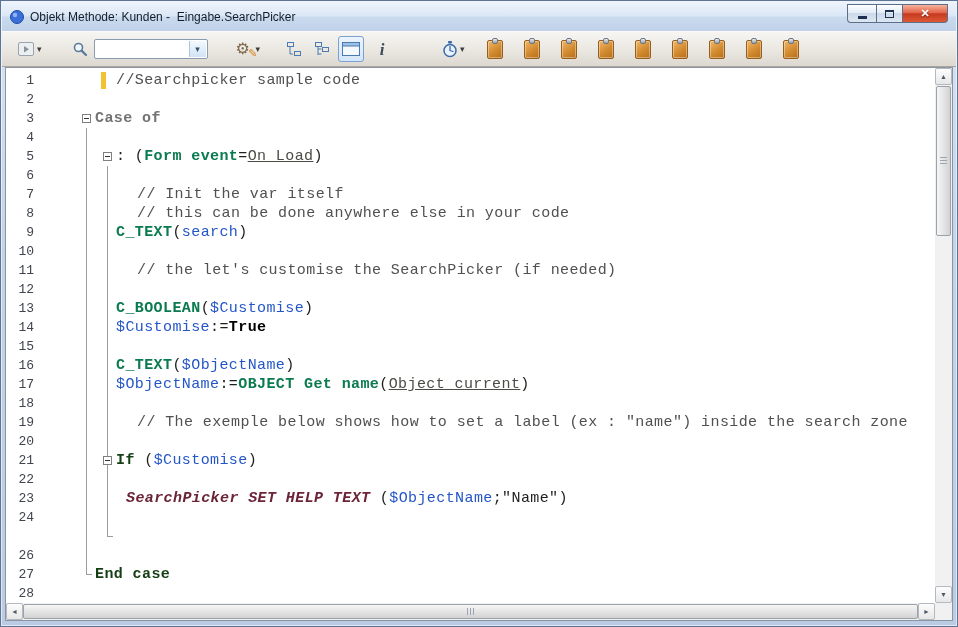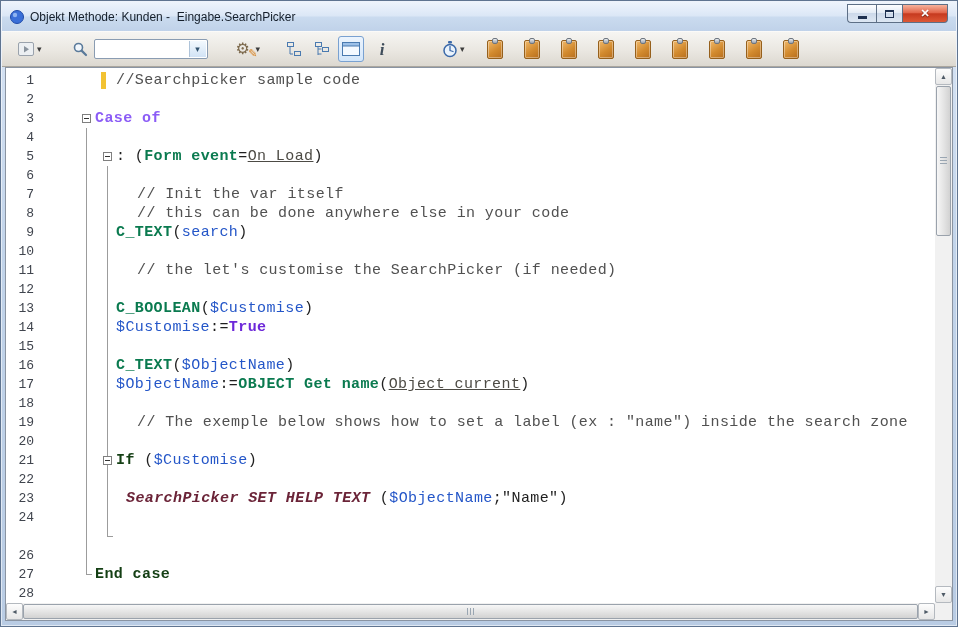--- a/index.html
+++ b/index.html
@@ -231,21 +231,21 @@
           <span class="lnum">1</span>
           <span class="changebar" style="left: 95px; top: 1px; background: rgb(242, 194, 50);"></span>
           <span class="code" style="left: 110px;"><span style="color: rgb(81, 81, 81);">//Searchpicker sample code</span></span>
         </div>
         <div class="row" style="top: 22px;">
           <span class="lnum">2</span>
         </div>
         <div class="row" style="top: 41px;">
           <span class="lnum">3</span>
           <span class="foldbox" style="left: 76px;"></span>
-          <span class="code" style="left: 89px;"><span style="color: #8b5cf6; font-weight: bold;">Case of</span></span>
+          <span class="code" style="left: 89px;"><span style="color: #737373; font-weight: bold;">Case of</span></span>
         </div>
         <div class="row" style="top: 60px;">
           <span class="lnum">4</span>
         </div>
         <div class="row" style="top: 79px;">
           <span class="lnum">5</span>
           <span class="foldbox" style="left: 97px;"></span>
           <span class="code" style="left: 110px;"><span style="color: rgb(31, 31, 31);">: (</span><span style="color: rgb(10, 122, 79); font-weight: bold;">Form event</span><span style="color: rgb(31, 31, 31);">=</span><span style="color: rgb(77, 75, 69); text-decoration: underline;">On Load</span><span style="color: rgb(31, 31, 31);">)</span></span>
         </div>
         <div class="row" style="top: 98px;">
@@ -272,21 +272,21 @@
         </div>
         <div class="row" style="top: 212px;">
           <span class="lnum">12</span>
         </div>
         <div class="row" style="top: 231px;">
           <span class="lnum">13</span>
           <span class="code" style="left: 110px;"><span style="color: rgb(10, 122, 79); font-weight: bold;">C_BOOLEAN</span><span style="color: rgb(31, 31, 31);">(</span><span style="color: rgb(36, 86, 200);">$Customise</span><span style="color: rgb(31, 31, 31);">)</span></span>
         </div>
         <div class="row" style="top: 250px;">
           <span class="lnum">14</span>
-          <span class="code" style="left: 110px;"><span style="color: rgb(36, 86, 200);">$Customise</span><span style="color: rgb(31, 31, 31);">:=</span><span style="color: #6d28d9; font-weight: bold;">True</span></span>
+          <span class="code" style="left: 110px;"><span style="color: rgb(36, 86, 200);">$Customise</span><span style="color: rgb(31, 31, 31);">:=</span><span style="color: #000000; font-weight: bold;">True</span></span>
         </div>
         <div class="row" style="top: 269px;">
           <span class="lnum">15</span>
         </div>
         <div class="row" style="top: 288px;">
           <span class="lnum">16</span>
           <span class="code" style="left: 110px;"><span style="color: rgb(10, 122, 79); font-weight: bold;">C_TEXT</span><span style="color: rgb(31, 31, 31);">(</span><span style="color: rgb(36, 86, 200);">$ObjectName</span><span style="color: rgb(31, 31, 31);">)</span></span>
         </div>
         <div class="row" style="top: 307px;">
           <span class="lnum">17</span>

